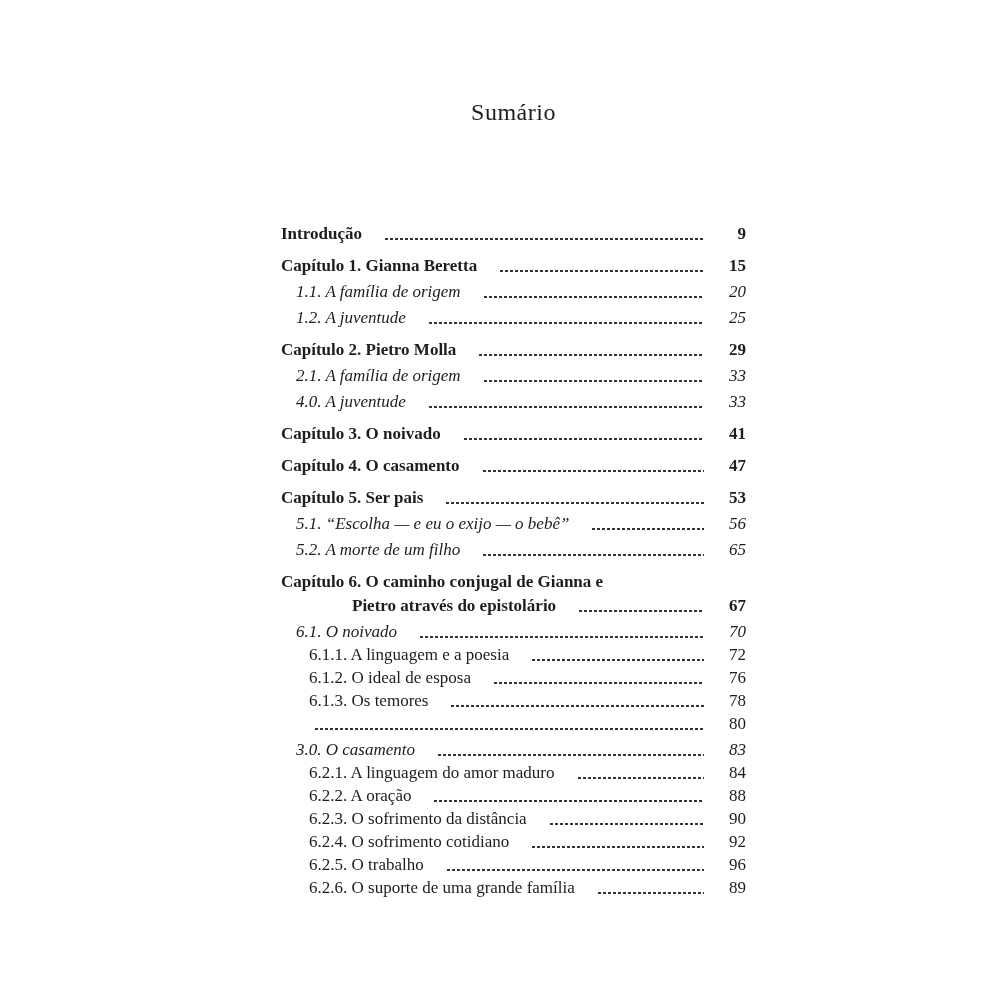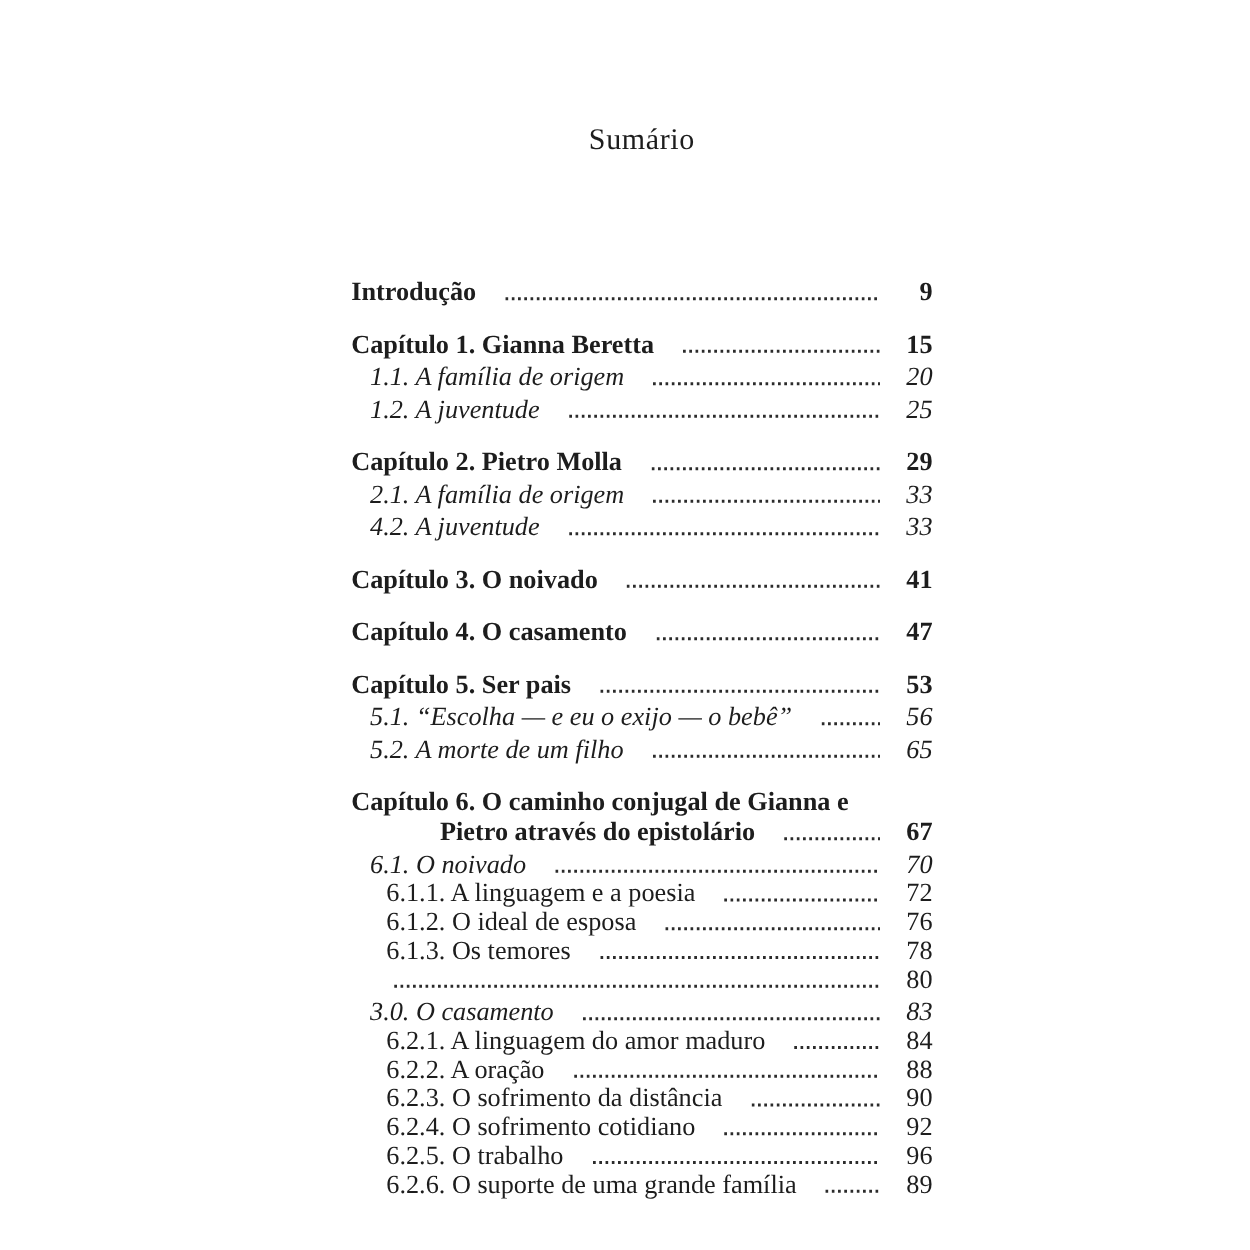--- a/index.html
+++ b/index.html
@@ -19,40 +19,40 @@
     font-weight: 400;
     letter-spacing: 0.5px;
     line-height: 32px;
   }
 
   .toc { margin-top: 94px; }
 
   .row {
     display: flex;
     align-items: baseline;
-    font-size: 21px;
+    font-size: 17px;
     line-height: 23px;
     gap: 17px;
   }
   .row .t { white-space: nowrap; }
 
   .leader {
     flex: 1;
     height: 4px;
     align-self: flex-end;
     margin: 0 3px 4px 5px;
     background-image: radial-gradient(circle, #2b2b2b 1.1px, rgba(0,0,0,0) 1.4px);
     background-size: 5px 4px;
     background-repeat: repeat-x;
     background-position: left bottom;
   }
 
   .pg { min-width: 22px; text-align: right; white-space: nowrap; }
 
-  .chapter { font-weight: 700; margin-top: 19px; }
+  .chapter { font-weight: 700; margin-top: 9px; }
   .toc .row:first-child { margin-top: 0; }
   .sub1 { padding-left: 15px; font-style: italic; margin-top: 3px; }
   .sub2 { padding-left: 28px; }
   .cont { padding-left: 71px; font-weight: 700; margin-top: 1px; }
 </style>
 </head>
 <body>
 
 <div class="sheet">
 
@@ -90,21 +90,21 @@
       <span class="pg">29</span>
     </div>
 
     <div class="row sub1">
       <span class="t">2.1. A família de origem</span>
       <span class="leader"></span>
       <span class="pg">33</span>
     </div>
 
     <div class="row sub1">
-      <span class="t">4.2. A juventude</span>
+      <span class="t">4.0. A juventude</span>
       <span class="leader"></span>
       <span class="pg">33</span>
     </div>
 
     <div class="row chapter">
       <span class="t">Capítulo 3. O noivado</span>
       <span class="leader"></span>
       <span class="pg">41</span>
     </div>
 

